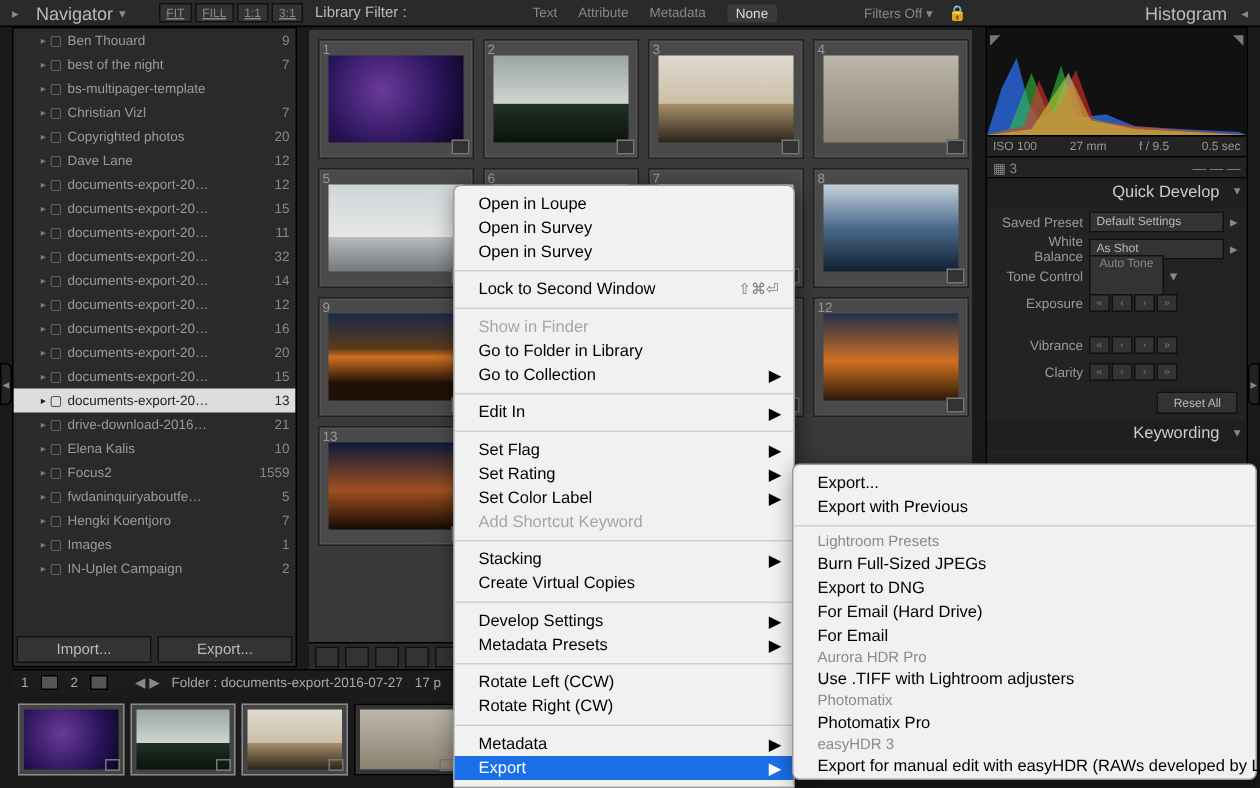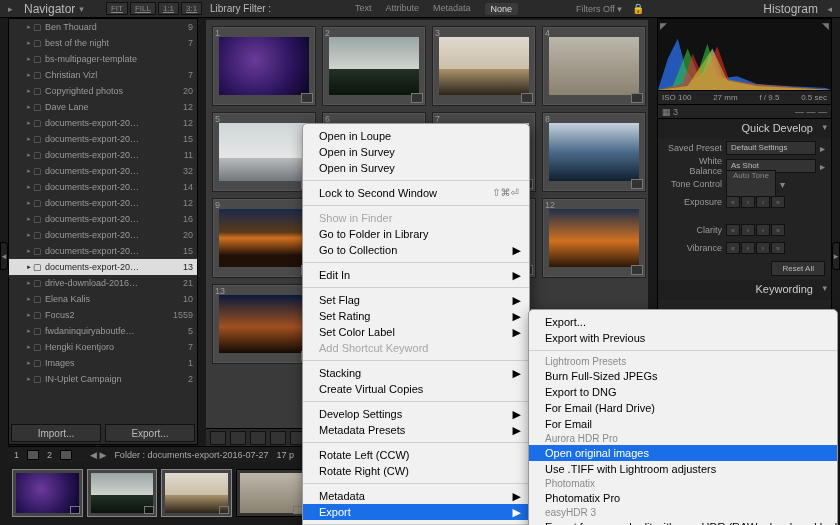--- a/index.html
+++ b/index.html
@@ -376,30 +376,30 @@
     <div class="k">Exposure</div>
     <div class="stepGroup">
         <span>«</span>
         <span>‹</span>
         <span>›</span>
         <span>»</span>
       </div>
   </div>
   <div style="height:10px"></div>
   <div class="qdRow">
-    <div class="k">Clarity</div>
+    <div class="k">Vibrance</div>
     <div class="stepGroup">
         <span>«</span>
         <span>‹</span>
         <span>›</span>
         <span>»</span>
       </div>
   </div>
   <div class="qdRow">
-    <div class="k">Vibrance</div>
+    <div class="k">Clarity</div>
     <div class="stepGroup">
         <span>«</span>
         <span>‹</span>
         <span>›</span>
         <span>»</span>
       </div>
   </div>
   <div style="overflow:hidden">
       <div class="resetBtn">Reset All</div>
     </div>
@@ -506,19 +506,18 @@
 <div class="ctxMenu" id="ctx2" style="left:528px; top:309px; width:310px; padding-bottom:0">
     <div class="mi">Export...</div>
     <div class="mi">Export with Previous</div>
     <div class="sep"></div>
     <div class="mi head">Lightroom Presets</div>
     <div class="mi">Burn Full-Sized JPEGs</div>
     <div class="mi">Export to DNG</div>
     <div class="mi">For Email (Hard Drive)</div>
     <div class="mi">For Email</div>
     <div class="mi head">Aurora HDR Pro</div>
-    <div class="mi hl">Open original images</div>
     <div class="mi">Use .TIFF with Lightroom adjusters</div>
     <div class="mi head">Photomatix</div>
     <div class="mi">Photomatix Pro</div>
     <div class="mi head">easyHDR 3</div>
     <div class="mi">Export for manual edit with easyHDR (RAWs developed by LR)</div>
   </div>
 
 </body></html>

